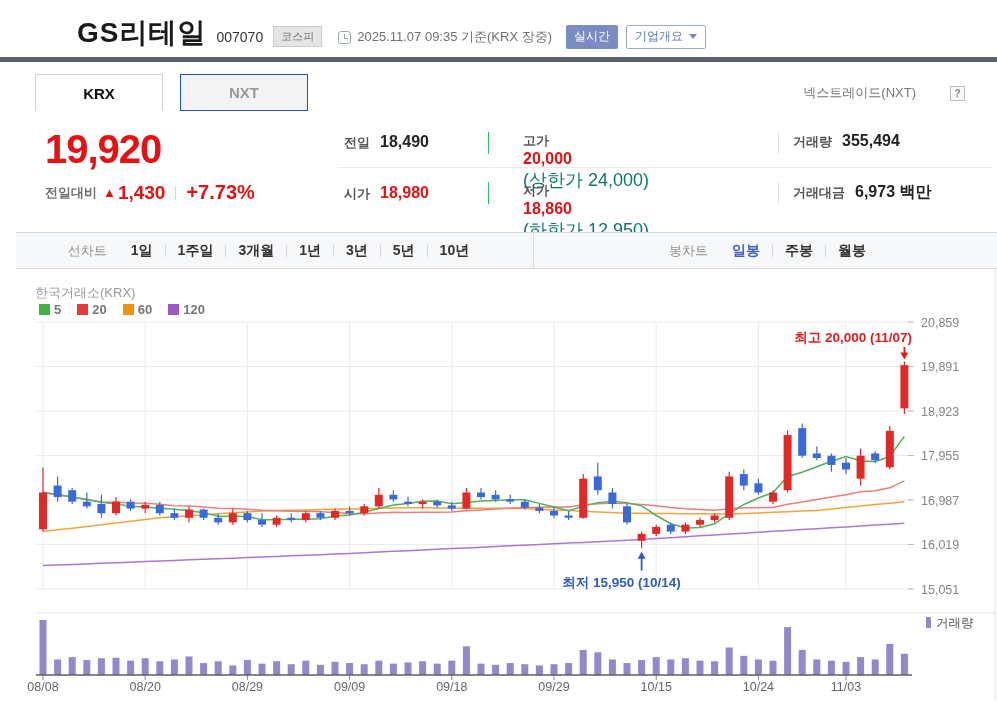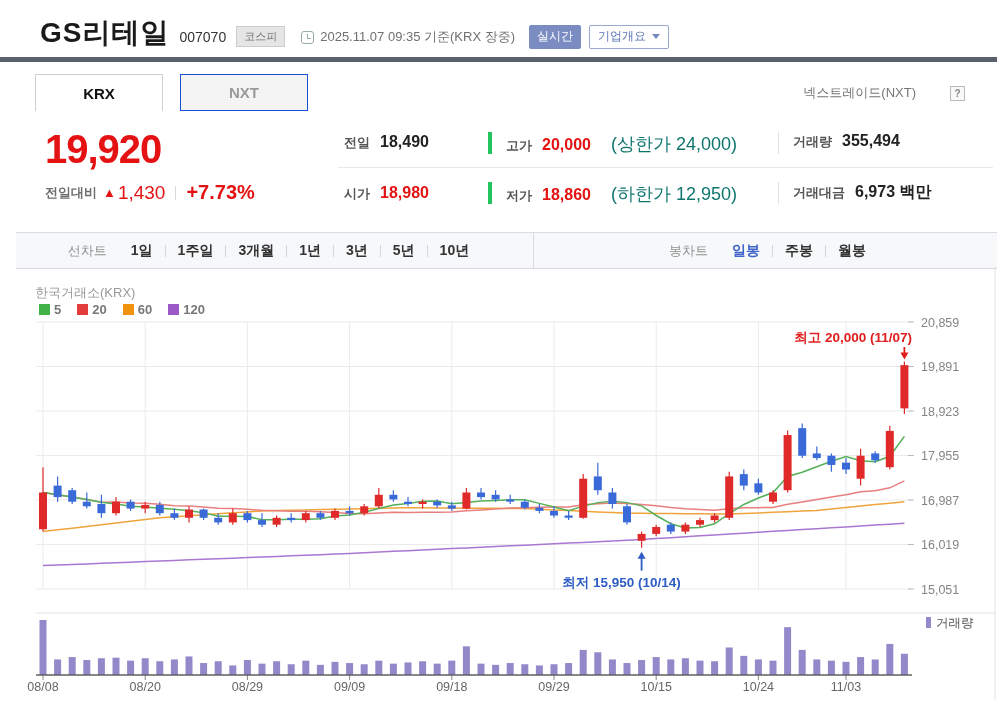--- a/index.html
+++ b/index.html
@@ -1,21 +1,21 @@
 <!DOCTYPE html>
 <html><head>
 <meta charset="utf-8">
 <style>
   * { margin:0; padding:0; box-sizing:border-box; }
   body { background:#fff; font-family:"Liberation Sans","DejaVu Sans",sans-serif; }
   .page { position:relative; width:997px; height:702px; background:#fff; overflow:hidden; }
 
   
   .header-row { position:absolute; top:14px; left:40px; right:10px; display:flex; align-items:center; }
-  .stock-title { font-size:28px; font-weight:bold; color:#1a1a1a; letter-spacing:1px; }
+  .stock-title { font-size:28px; font-weight:bold; color:#1a1a1a; letter-spacing:1px;margin-left:37px; }
   .stock-code { font-size:14px; font-weight:normal; color:#333; margin-left:10px; margin-top:8px; }
   .market-badge { font-size:11px; color:#777; border:1px solid #ccc; background:#e5e5e5; padding:2px 7px; margin-left:10px; margin-top:7px; }
   .clock-icon { width:13px; height:13px; border:1px solid #9aa; border-radius:3px; margin-left:16px; margin-top:8px; position:relative; }
   .clock-icon:after { content:""; position:absolute; left:5px; top:2px; width:1px; height:5px; background:#9aa; }
   .clock-icon:before { content:""; position:absolute; left:5px; top:6px; width:4px; height:1px; background:#9aa; }
   .timestamp { font-size:13px; color:#707070; margin-left:6px; margin-top:8px; }
   .realtime-badge { font-size:12px; color:#fff; background:#7a8cc2; padding:3px 8px 4px; border-radius:2px; margin-left:14px; margin-top:7px; }
   .overview-btn { font-size:12px; color:#5c74b5; background:#fff; border:1px solid #9aa7cf; padding:2px 8px 3px; border-radius:2px; margin-left:8px; margin-top:7px; display:flex; align-items:center; cursor:pointer; }
   .caret-down { display:inline-block; width:0; height:0; border-left:4px solid transparent; border-right:4px solid transparent; border-top:5px solid #7588c1; margin-left:6px; }
   .divider-bar { position:absolute; top:57px; left:0; width:997px; height:5px; background:#5b616b; }
@@ -26,31 +26,31 @@
   .tab-nxt { left:180px; background:#f4f4f4; border:1px solid #1d4ed8; color:#9a9a9a; }
   .nxt-link { position:absolute; top:84px; right:32px; font-size:13px; color:#777; display:flex; align-items:center;gap:29px; }
   .help-icon { width:15px; height:15px; border:1px solid #bbb; background:#f8f8f8; color:#888; font-size:10px; font-weight:bold; display:flex; align-items:center; justify-content:center; margin-left:5px; cursor:pointer; }
 
   
   .price-block { position:absolute; left:45px; top:127px; }
   .current-price { font-size:40px; font-weight:bold; color:#e41212; letter-spacing:-1px; }
   .change-row { display:flex; align-items:center; margin-top:9px; }
   .change-label { font-size:13px; font-weight:bold; color:#6e6e6e; margin-right:6px; }
   .up-arrow { color:#e41212; font-size:13px; margin-right:2px; }
-  .change-value { font-size:19px; font-weight:normal; color:#e41212; }
+  .change-value { font-size:19px; font-weight:bold; color:#e41212; }
   .vdiv { width:1px; height:14px; background:#d8d8d8; margin:0 10px; }
   .change-percent { font-size:20px; font-weight:bold; color:#e41212; }
 
   
   .info-block { position:absolute; left:338px; top:118px; right:4px; }
   .info-row { display:flex; align-items:center; height:50px;gap:32px; }
   .info-row.first { border-bottom:1px solid #e9e9e9; }
   .cell { display:flex; align-items:baseline; }
   .cell-1 { width:118px; padding-left:6px; }
-  .cell-2 { width:258px; padding-left:14px; border-left:4px solid #22c55e; height:22px; display:flex; align-items:baseline; }
+  .cell-2 { width:258px; padding-left:14px; border-left:1px solid #22c55e; height:22px; display:flex; align-items:baseline;flex-direction:column; }
   .cell-3 { padding-left:14px; border-left:1px solid #e2e2e2; height:22px; display:flex; align-items:baseline; }
   .info-label { font-size:13px; font-weight:bold; color:#555; margin-right:10px; }
   .info-value { font-size:16px; font-weight:bold; color:#222; }
   .info-value.red { color:#e41212; }
   .info-sub { font-size:18px; color:#0f766e; margin-left:20px; }
 
   
   .toolbar { position:absolute; top:232px; left:16px; width:997px; height:37px; background:#f7f8fa; border-top:1px solid #d9dbe1; border-bottom:1px solid #d9dbe1; display:flex; }
   .toolbar-left { width:518px; display:flex; align-items:center; justify-content:center; border-right:1px solid #d9dbe1; }
   .toolbar-right { flex:1; display:flex; align-items:center; justify-content:center; }

